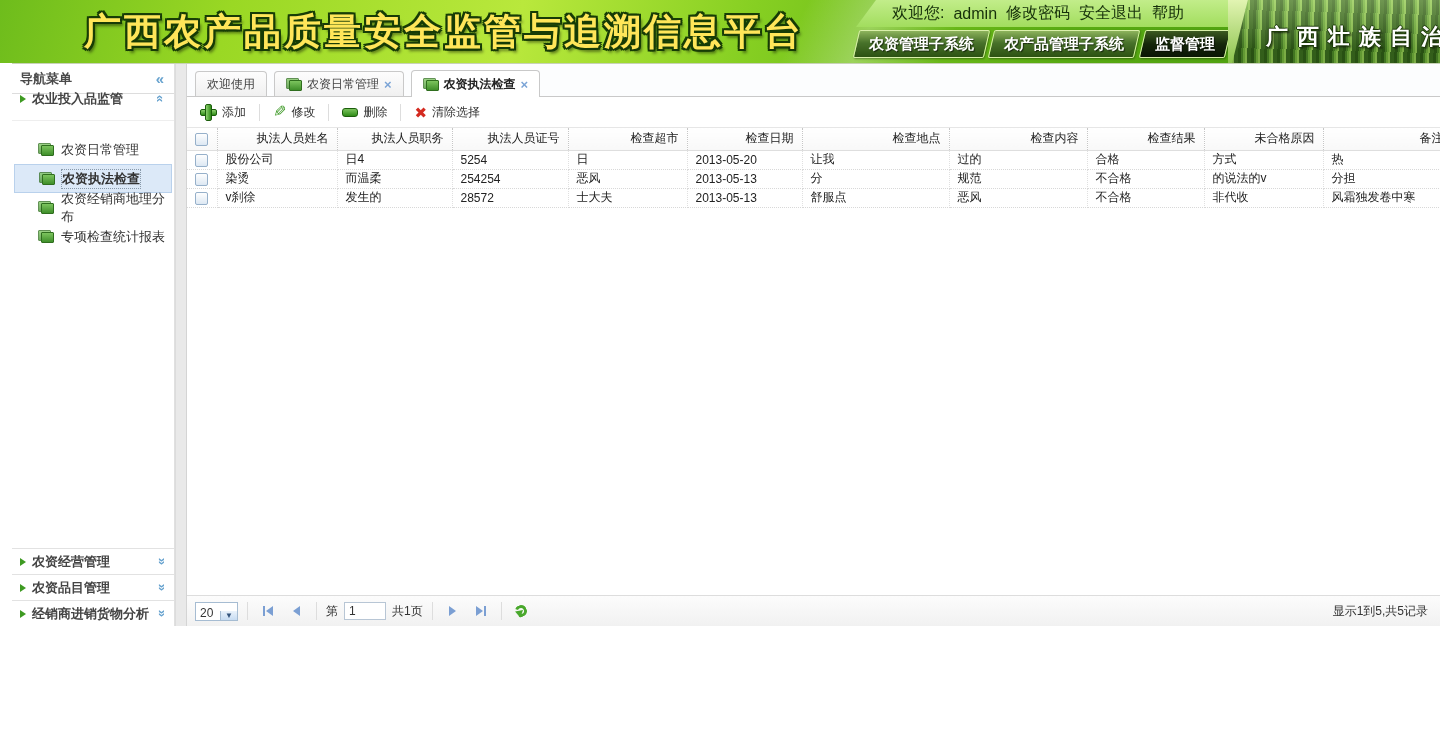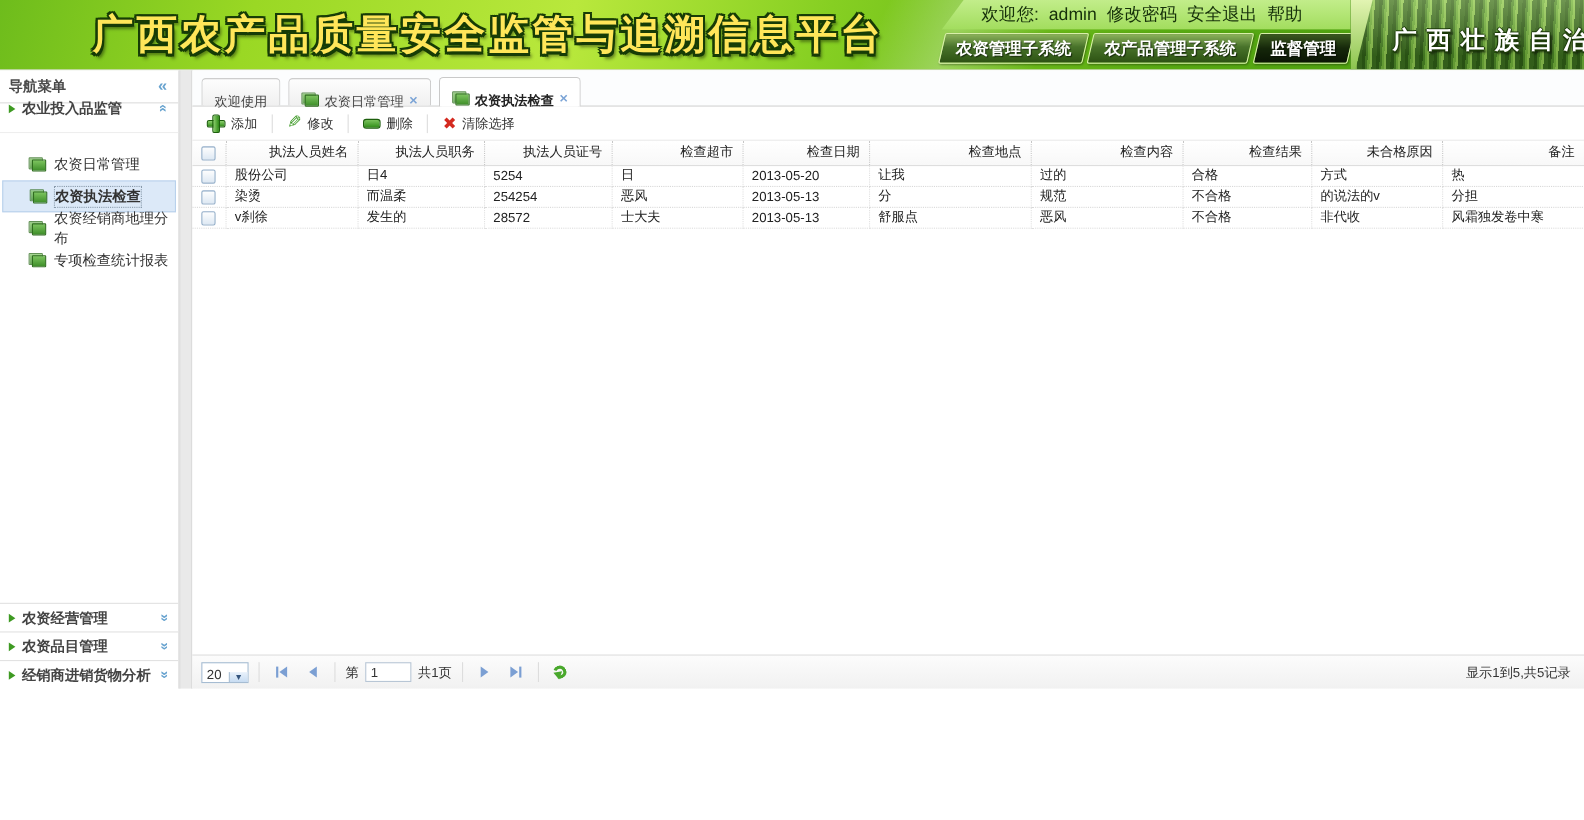--- a/index.html
+++ b/index.html
@@ -34,21 +34,21 @@
   .subsystem-row { position:absolute; left:0; right:0; top:30px; height:28px;
     display:flex; gap:4px; align-items:stretch; }
   .sys-tab { flex:1 1 auto; transform:skewX(-13deg); border:1px solid #d9efaa; border-radius:2px;
     background:linear-gradient(#8db35c,#48722a 45%,#2c5212); display:flex; align-items:center; justify-content:center;
     box-shadow:1px 1px 2px rgba(0,0,0,.35); cursor:pointer; }
   .sys-tab.active { background:linear-gradient(#3c5a20,#15270a 50%,#0a1504); }
   .sys-tab span { transform:skewX(13deg); color:#fff; font-weight:bold; font-size:15px;
     white-space:nowrap; text-shadow:1px 1px 1px rgba(0,0,0,.6); padding:0 8px; }
 
   
-  .layout { display:flex; height:563px; border-top:1px solid #c8d2b8; background:#fff; }
+  .layout { display:flex; height:563px; border-top:1px solid #c8d2b8; background:#fff;margin-left:12px; }
 
   
   .sidebar { width:163px; background:#fff; display:flex; flex-direction:column; border-right:1px solid #e0e0e0; }
   .sidebar-header { height:30px; display:flex; align-items:center; justify-content:space-between;
     padding:0 10px 0 8px; border-bottom:1px solid #ddd; font-size:13px; font-weight:bold; color:#4a4a4a; }
   .collapse-glyph { color:#68a3cf; font-size:15px; font-weight:bold; cursor:pointer; }
   .group-header { height:27px; display:flex; align-items:center; padding:0 10px 17px 8px;
     font-size:13px; font-weight:bold; color:#444; gap:6px; cursor:pointer;justify-content:flex-end; }
   .group-header.expanded { border-bottom:1px solid #eee; }
   .tri-right { width:0; height:0; border-top:4px solid transparent; border-bottom:4px solid transparent;
@@ -70,21 +70,21 @@
   .collapsed-group { border-top:1px solid #e2e2e2; height:26px; display:flex; align-items:center;
     gap:6px; padding:0 10px 0 8px; font-size:13px; font-weight:bold; color:#444; cursor:pointer; }
 
   
   .splitter { width:12px; background:#e9e9e9; border-left:1px solid #dcdcdc; border-right:1px solid #d4d4d4; cursor:col-resize; }
 
   
   .content { flex:1; display:flex; flex-direction:column; background:#fff; min-width:0; }
   .tabbar { height:33px; background:#fcfdfe; border-bottom:1px solid #c9c9c9;
     display:flex; align-items:flex-end; padding-left:8px; gap:7px; }
-  .tab { height:25px; display:flex; align-items:flex-start; gap:5px; padding:12px 11px;
+  .tab { height:25px; display:flex; align-items:center; gap:5px; padding:0 11px;
     border:1px solid #c9c9c9; border-bottom:none; border-radius:4px 4px 0 0;
     background:linear-gradient(#fdfdfd,#f0f0f0); font-size:12px; color:#444; cursor:pointer; position:relative; }
   .tab.active { background:#fff; font-weight:bold; color:#222; height:27px; margin-bottom:-1px; z-index:2; }
   .tab-close { color:#7ba4d6; font-size:13px; font-weight:bold; cursor:pointer; line-height:1; }
   .toolbar { height:31px; display:flex; align-items:center; padding-left:8px; gap:8px;
     border-bottom:1px solid #e6e6e6; background:#fff; }
   .tool-btn { display:flex; align-items:center; gap:5px; font-size:12px; color:#333; cursor:pointer; padding:3px 5px; }
   .tool-sep { width:1px; height:17px; background:#ddd; }
   .icon-add { position:relative; width:17px; height:17px; }
   .icon-add::before { content:""; position:absolute; left:0;  top:5px; width:15px; height:5px;

